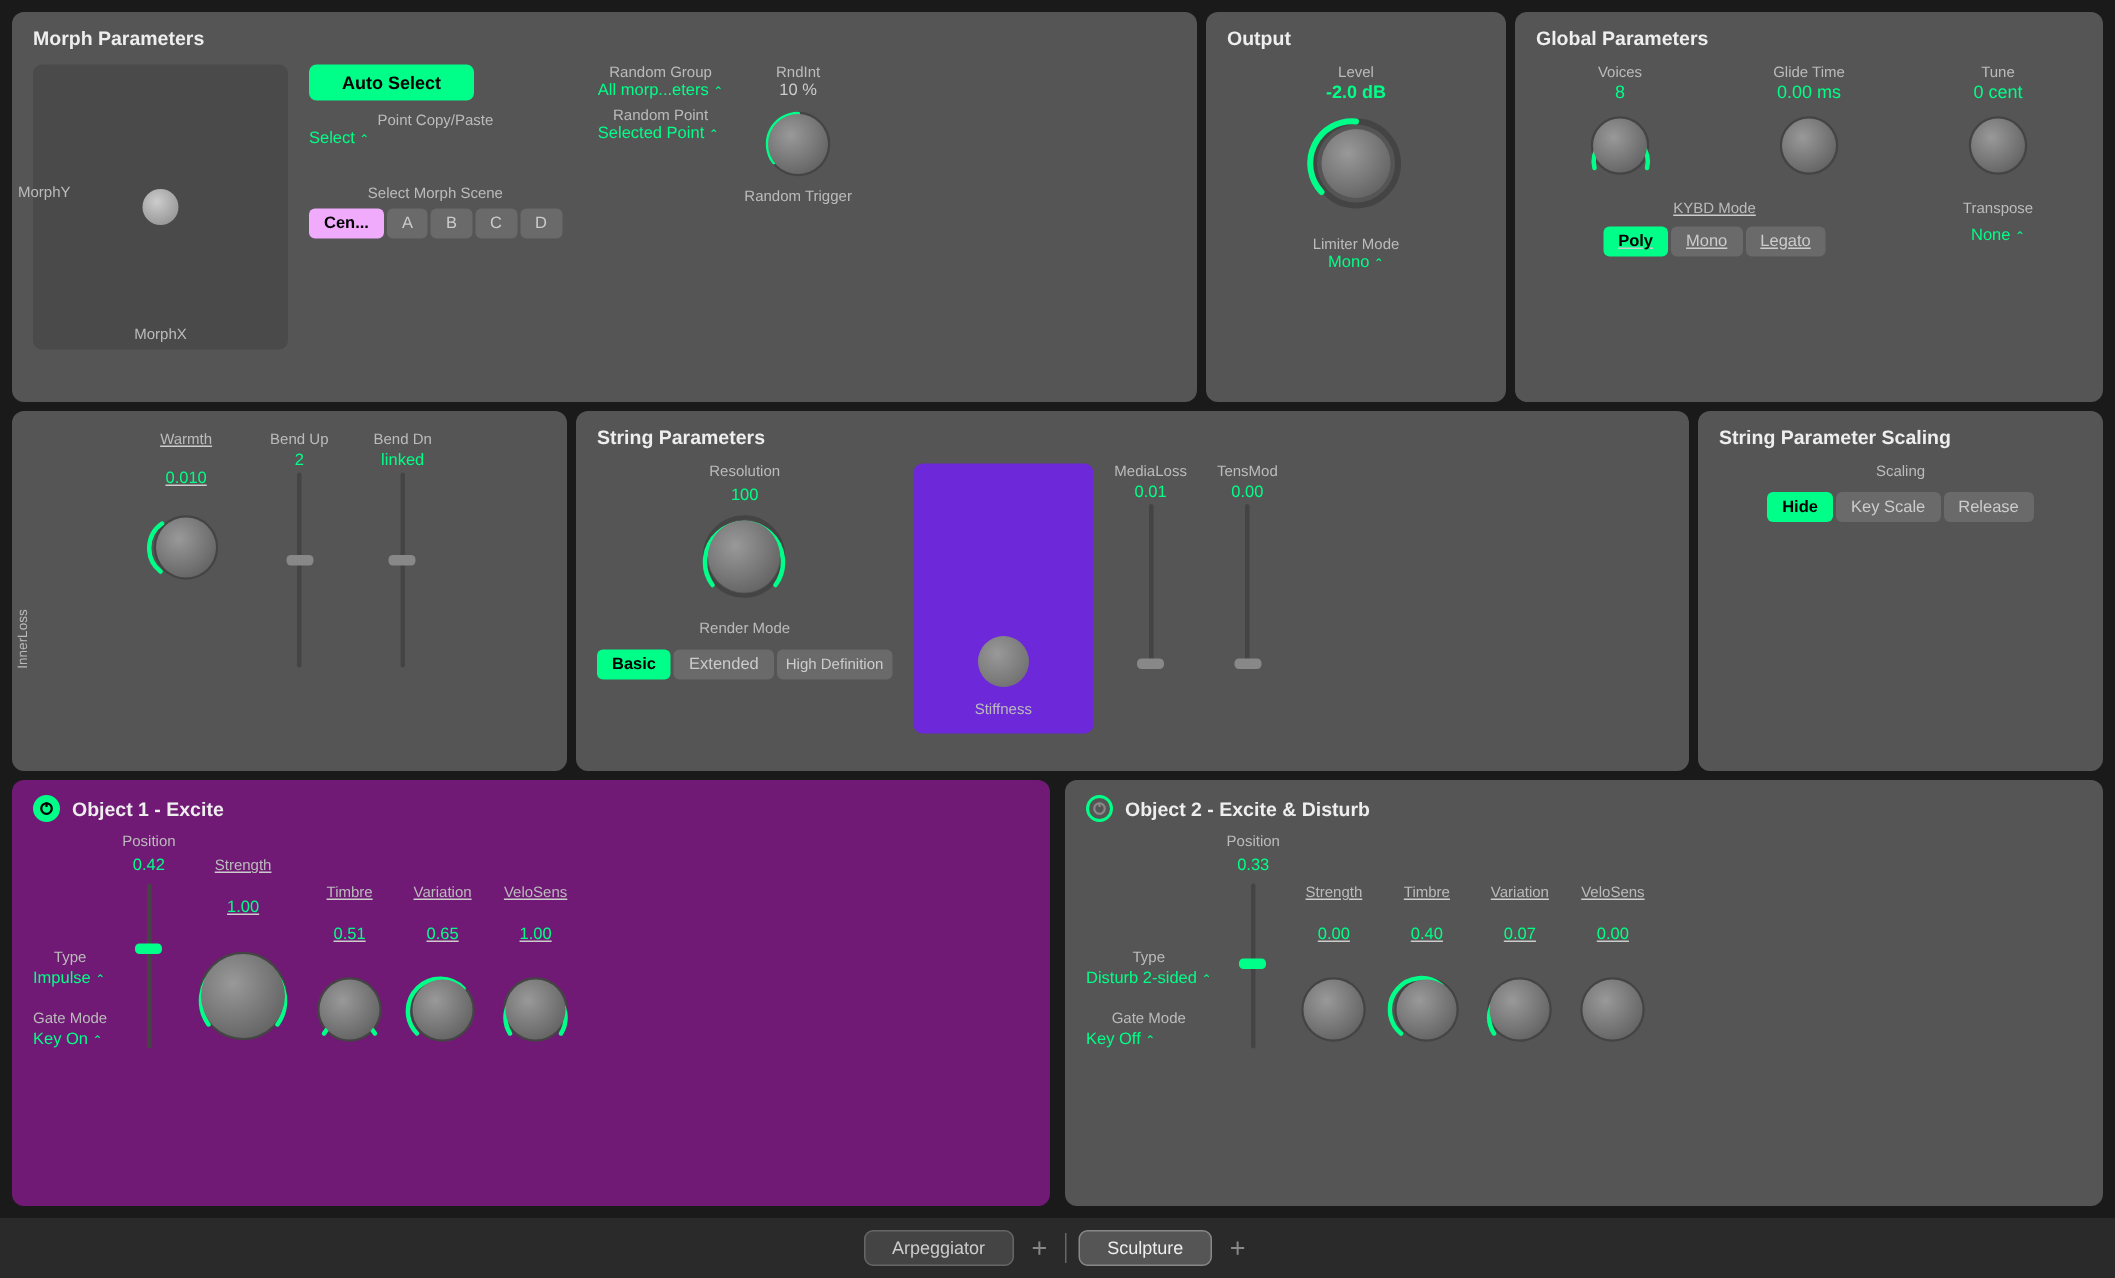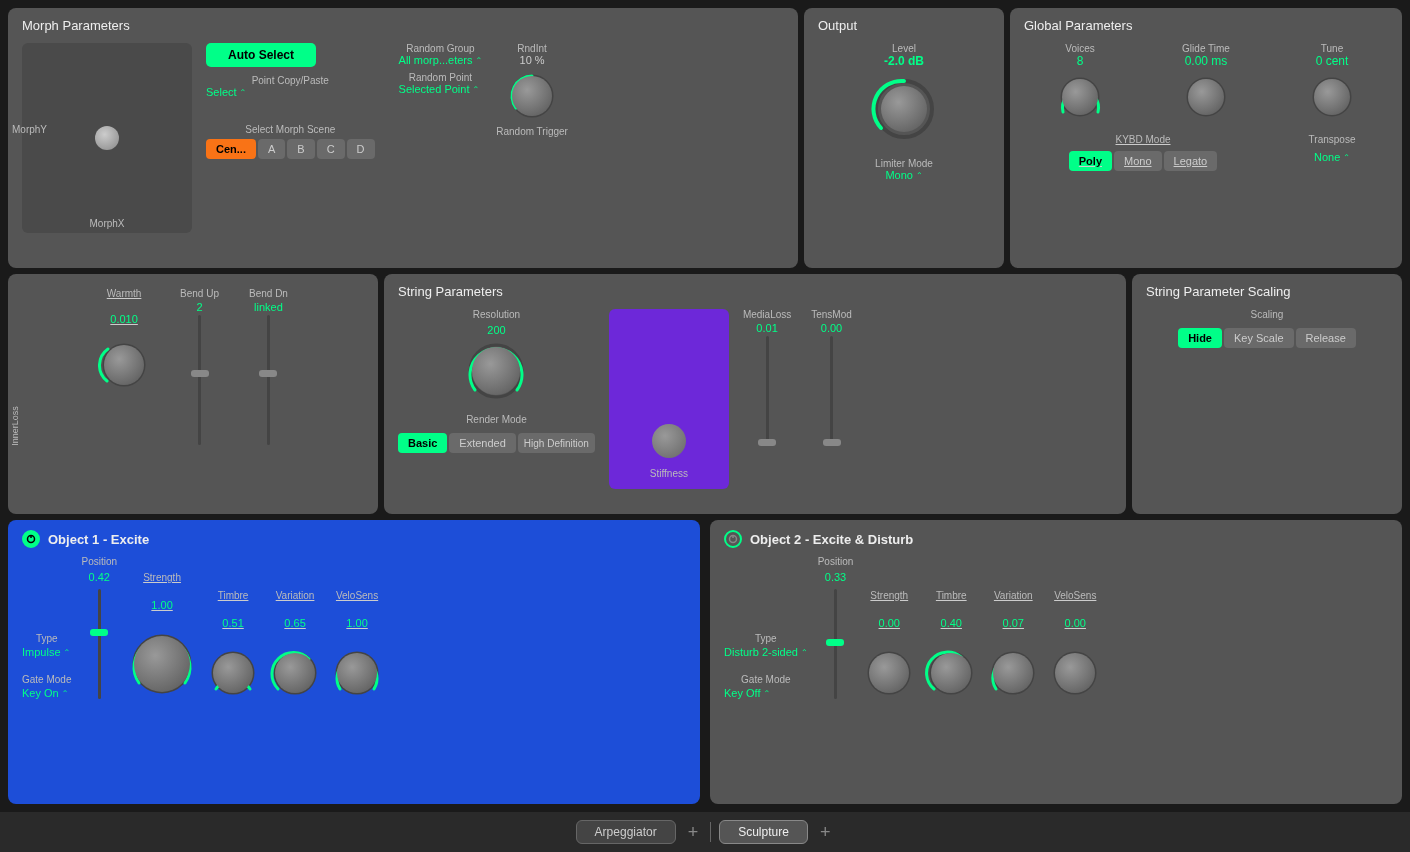--- a/index.html
+++ b/index.html
@@ -30,21 +30,21 @@
     }
 
     .panel {
       background: #555;
       border-radius: 8px;
       padding: 10px 14px;
     }
 
     .panel-title {
       font-size: 13px;
-      font-weight: 400;
+      font-weight: 700;
       color: #eee;
       margin-bottom: 10px;
     }
 
     
     .morph-panel {
       flex: 0 0 790px;
     }
     .morph-inner {
       display: flex;
@@ -129,21 +129,21 @@
       gap: 2px;
     }
     .scene-btn {
       border: none;
       border-radius: 4px;
       padding: 4px 10px;
       font-size: 11px;
       cursor: pointer;
     }
     .scene-btn.active {
-      background: #f97316;
+      background: #f0abfc;
       color: #000;
       font-weight: 600;
     }
     .scene-btn.inactive {
       background: #6a6a6a;
       color: #ccc;
     }
 
     .morph-random {
       display: flex;
@@ -226,21 +226,21 @@
 
     
     .bottom-row {
       display: flex;
       gap: 0;
       flex: 1;
       height: 240px;
     }
     .object-panel {
       flex: 1;
-      background: #1d4ed8;
+      background: #701a75;
       border-radius: 8px;
       padding: 10px 14px;
       margin-right: 7px;
     }
     .object-panel-2 {
       flex: 1;
       background: #555;
       border-radius: 8px;
       padding: 10px 14px;
       margin-left: 3px;
@@ -643,21 +643,21 @@
         </div>
       </div>
     </div>
 
     <div class="panel string-panel">
       <div class="panel-title">String Parameters</div>
       <div class="string-inner">
 
         <div style="display:flex; flex-direction:column; align-items:center; gap:4px;">
           <div class="knob-label">Resolution</div>
-          <div class="knob-value">200</div>
+          <div class="knob-value">100</div>
           <div style="position:relative; width:62px; height:62px;">
             <svg width="62" height="62">
               <circle cx="31" cy="31" r="26" fill="none" stroke="#444" stroke-width="3"></circle>
               <path d="M 10 50 A 26 26 0 1 1 52 50" fill="none" stroke="#00ff88" stroke-width="3" stroke-linecap="round"></path>
             </svg>
             <div style="position:absolute;top:7px;left:7px;width:48px;height:48px;border-radius:50%;background:radial-gradient(circle at 38% 35%, #999, #555);"></div>
           </div>
           <div class="render-mode-label">Render Mode</div>
           <div class="btn-group">
             <button class="mode-btn active">Basic</button>

